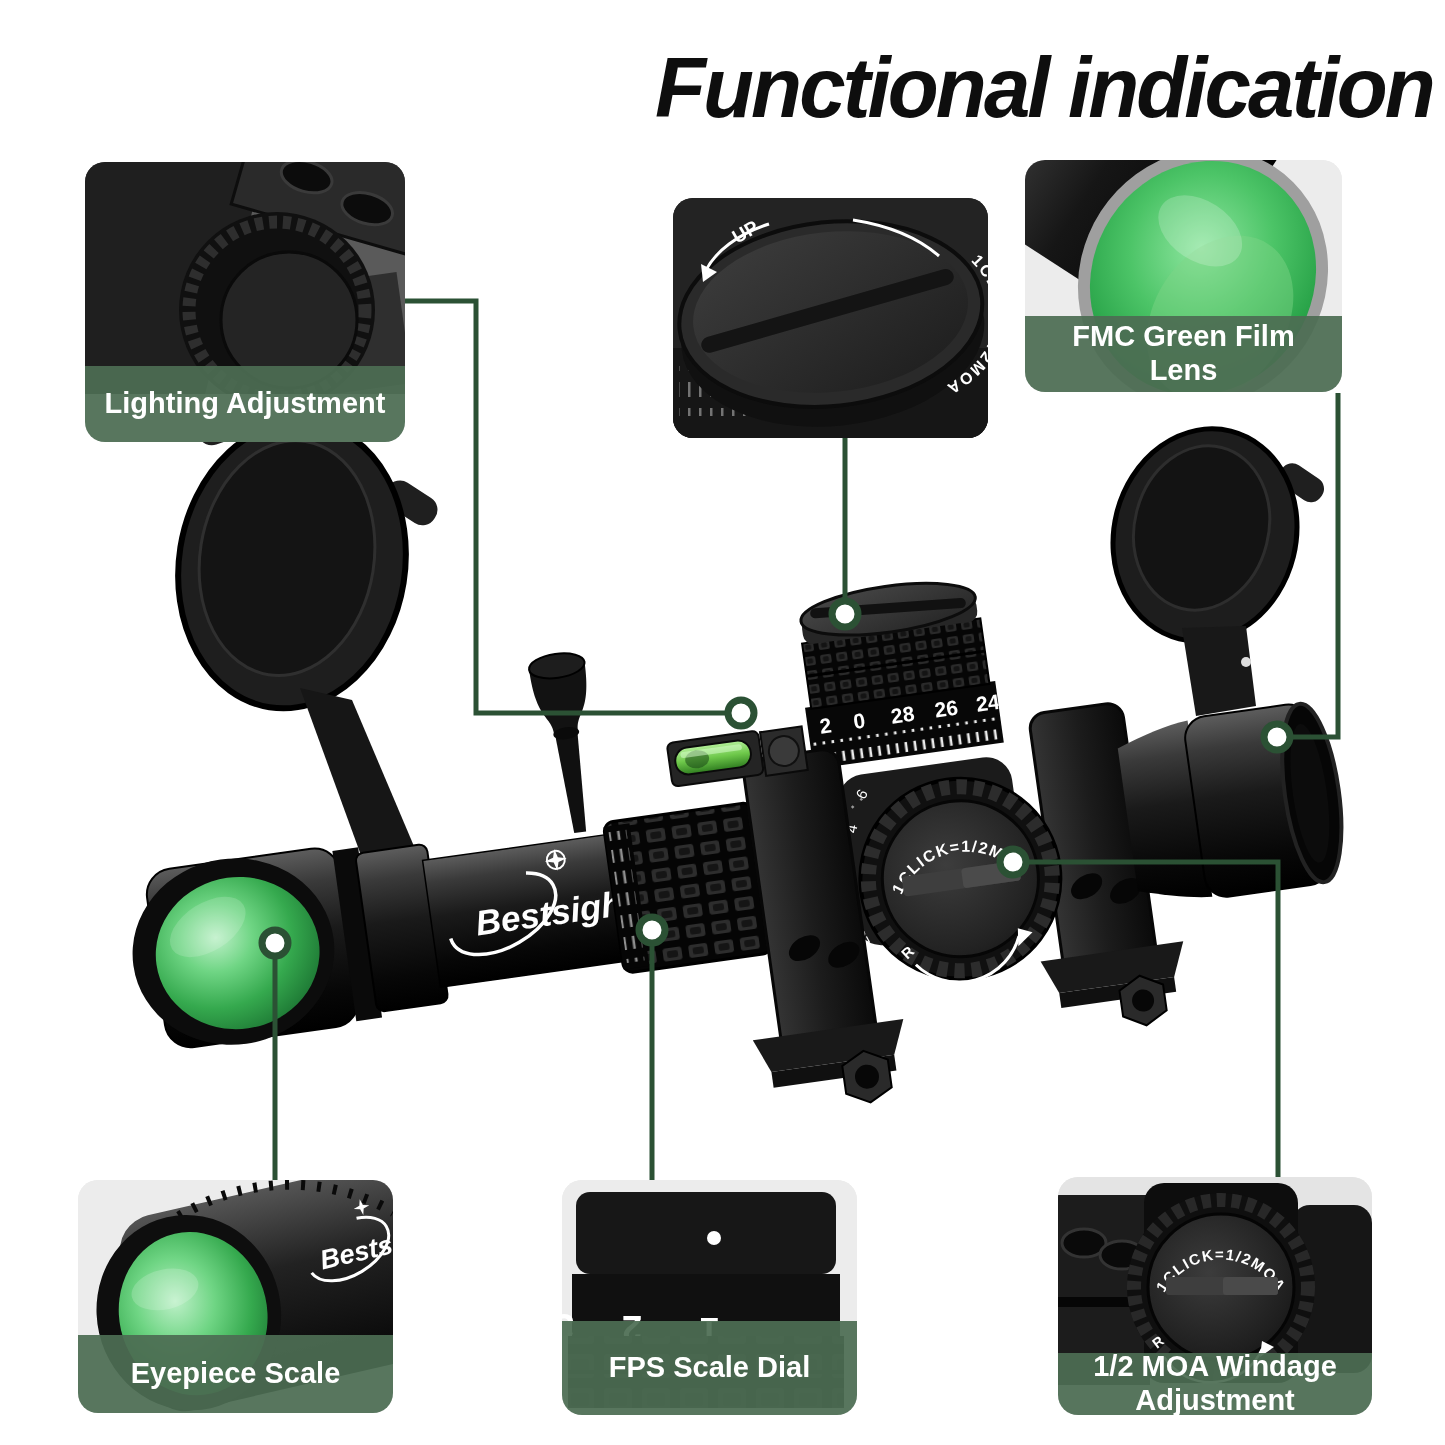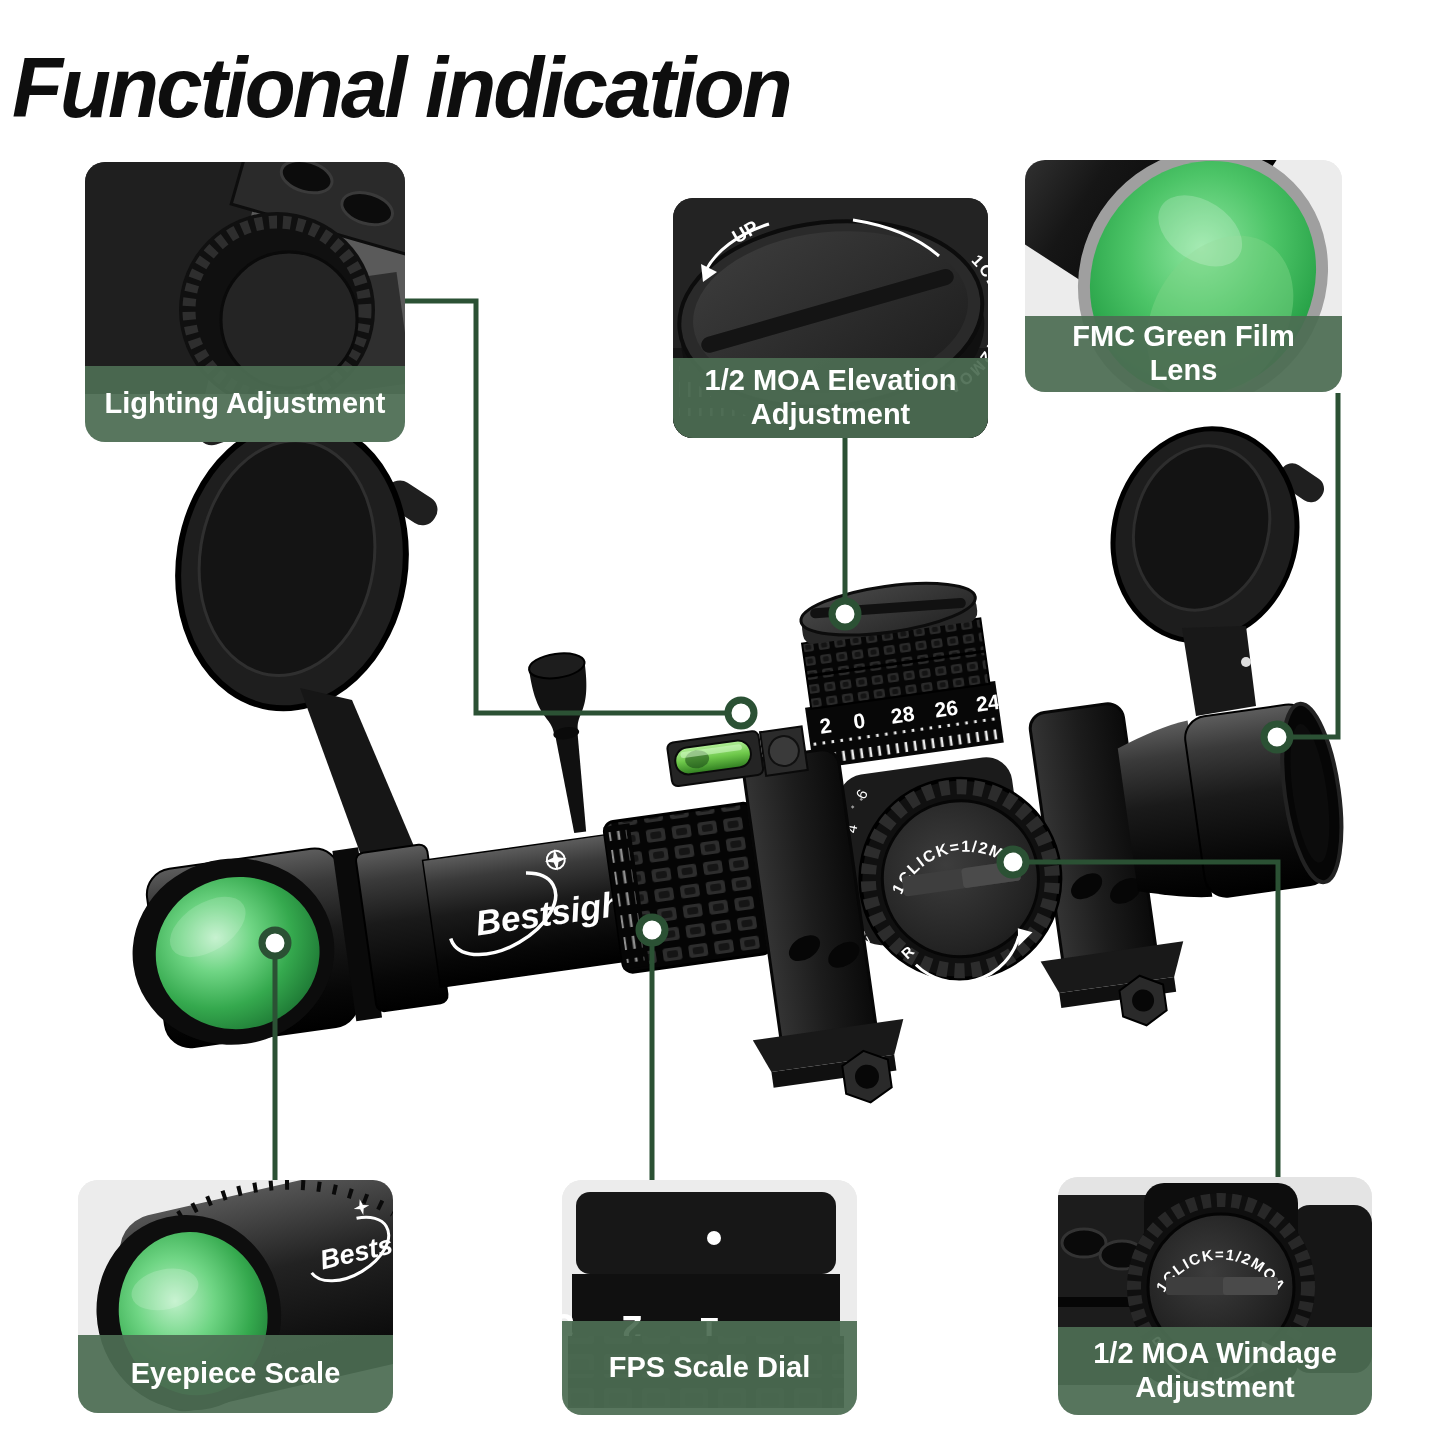--- a/index.html
+++ b/index.html
@@ -1,20 +1,20 @@
 <!DOCTYPE html>
 <html><head>
 <meta charset="utf-8">
 <style>
   html,body{margin:0;padding:0;background:#fff;}
   body{width:1445px;height:1445px;position:relative;overflow:hidden;
        font-family:"Liberation Sans","DejaVu Sans",sans-serif;}
   .stage{position:absolute;inset:0;width:1445px;height:1445px;}
   #scene{position:absolute;left:0;top:0;z-index:1;}
-  .title{position:absolute;top:38px;left:0;width:100%;text-align:left;z-index:3;}
+  .title{position:absolute;top:38px;left:0;width:100%;text-align:right;z-index:3;}
   .title span{display:inline-block;font-size:86px;font-weight:bold;font-style:italic;
       letter-spacing:-3px;color:#0e0e0e;transform:scaleX(.97);}
   .card{position:absolute;border-radius:20px;overflow:hidden;z-index:2;background:#ececec;}
   .card svg{position:absolute;left:0;top:0;display:block;}
   .label{position:absolute;left:0;bottom:0;width:100%;
       background:rgba(76,109,83,.93);color:#fff;font-weight:bold;font-size:29px;
       line-height:1.16;display:flex;align-items:center;justify-content:center;
       text-align:center;box-sizing:border-box;}
   .label--narrow{padding:16px 36px;}
   .label--snug{padding:0 12px;}
@@ -277,21 +277,20 @@
     </g>
     <text x="64" y="46" font-size="19" font-weight="bold" fill="#fff" transform="rotate(-30 64 46)">UP</text>
     <path d="M96,26 A130 80 0 0 0 32,74" fill="none" stroke="#fff" stroke-width="3"></path>
     <polygon points="28,66 30,84 44,74" fill="#fff"></polygon>
     <path d="M180,22 A150 90 0 0 1 266,58" fill="none" stroke="#fff" stroke-width="3"></path>
     <path id="eArc" d="M284,52 A150 96 0 0 1 226,206" fill="none"></path>
     <text font-size="16" font-weight="bold" fill="#fff" letter-spacing="2">
       <textPath href="#eArc" startOffset="8%">1CLICK=1/2MOA</textPath>
     </text>
   </svg>
-  <div class="label label--snug" style="height:80px">1/2 MOA Elevation Adjustment</div>
 </div>
 
 <div class="card" style="left:1025px;top:160px;width:317px;height:232px">
   <svg width="317" height="232" viewBox="0 0 317 232">
     <defs>
       <radialGradient id="gLensF" cx=".42" cy=".4" r=".8">
         <stop offset="0" stop-color="#8fe6a0"></stop>
             <stop offset=".4" stop-color="#4cc467"></stop>
         <stop offset=".78" stop-color="#1f9a40"></stop>
             <stop offset="1" stop-color="#0f6e2c"></stop>
@@ -390,16 +389,16 @@
     <path id="wArcIns" d="M101,128 A65 65 0 0 1 225,128" fill="none"></path>
     <text font-size="15" font-weight="bold" fill="#fff" letter-spacing="1.5">
       <textPath href="#wArcIns" startOffset="50%" text-anchor="middle">1CLICK=1/2MOA</textPath>
     </text>
     <rect x="108" y="100" width="112" height="18" rx="3" fill="#3e3e3e"></rect>
     <rect x="165" y="100" width="55" height="18" rx="3" fill="#4a4a4a"></rect>
     <text x="99" y="172" font-size="14" font-weight="bold" fill="#fff" transform="rotate(-38 99 172)">R</text>
     <path d="M106,180 A56 56 0 0 0 204,172" fill="none" stroke="#fff" stroke-width="2.5"></path>
     <polygon points="204,164 216,170 202,180" fill="#fff"></polygon>
   </svg>
-  <div class="label label--snug" style="height:88px">1/2 MOA Windage Adjustment</div>
+  <div class="label label--snug" style="height:62px">1/2 MOA Windage Adjustment</div>
 </div>
 
 </div>
 
 </body></html>

